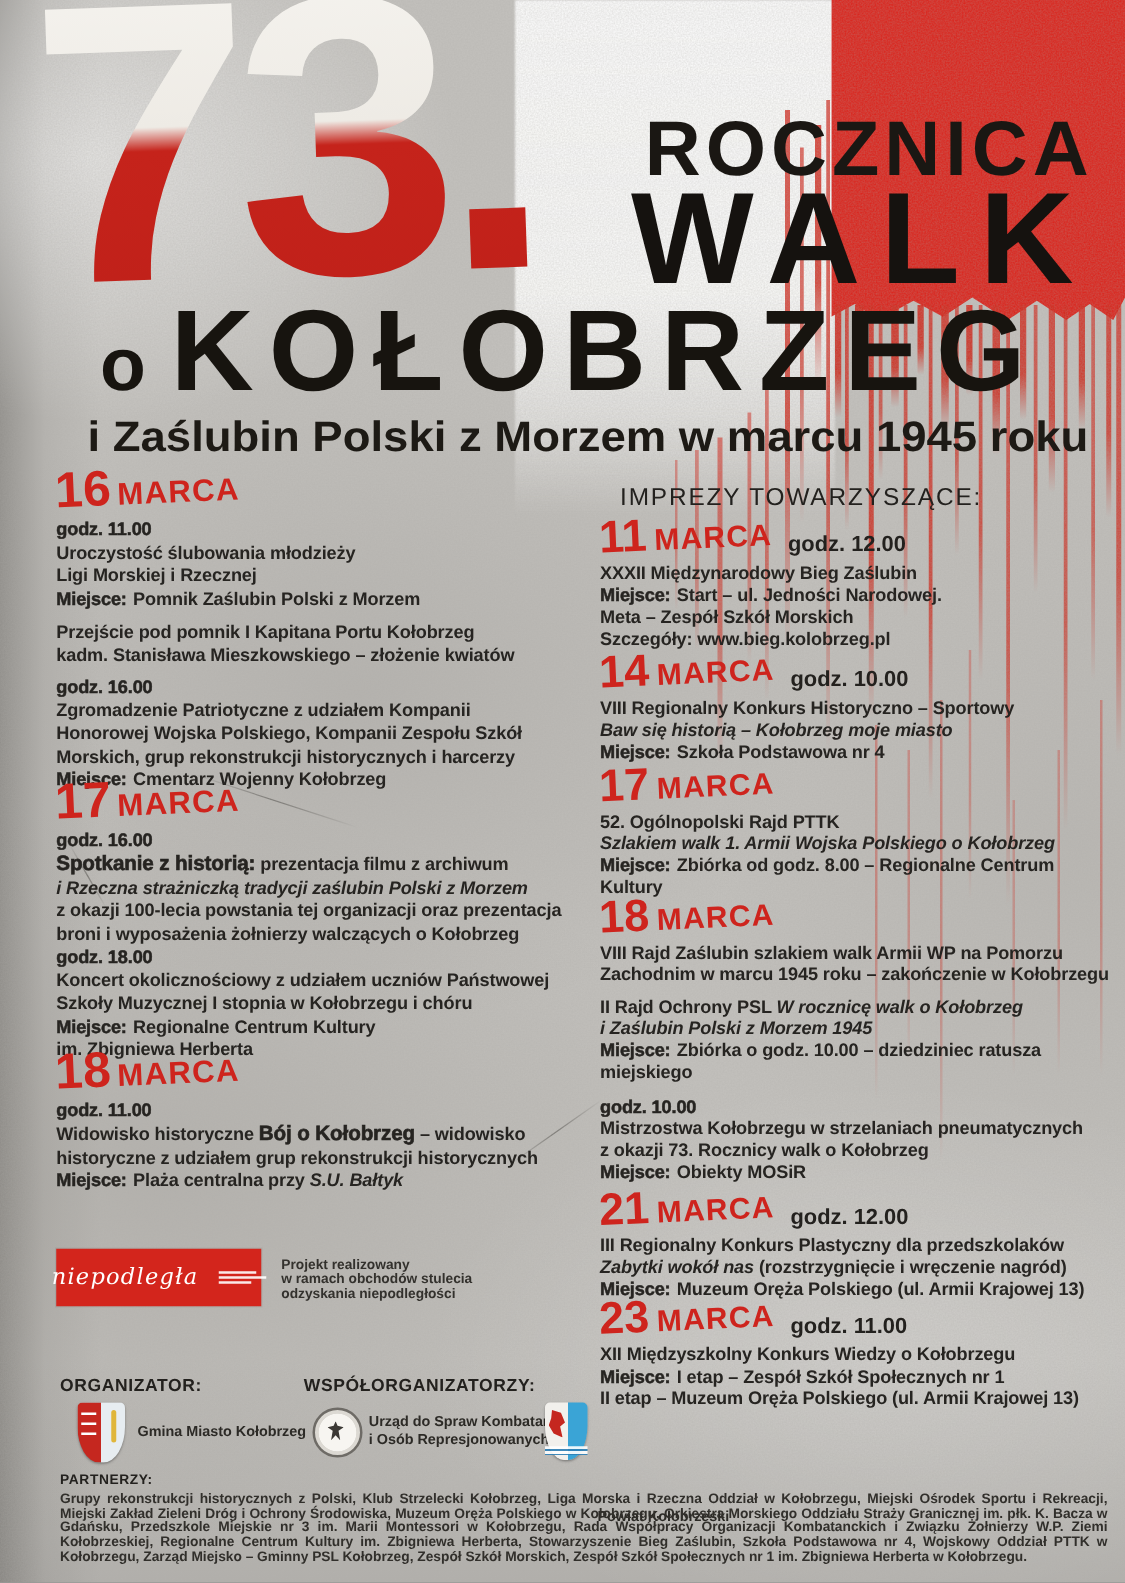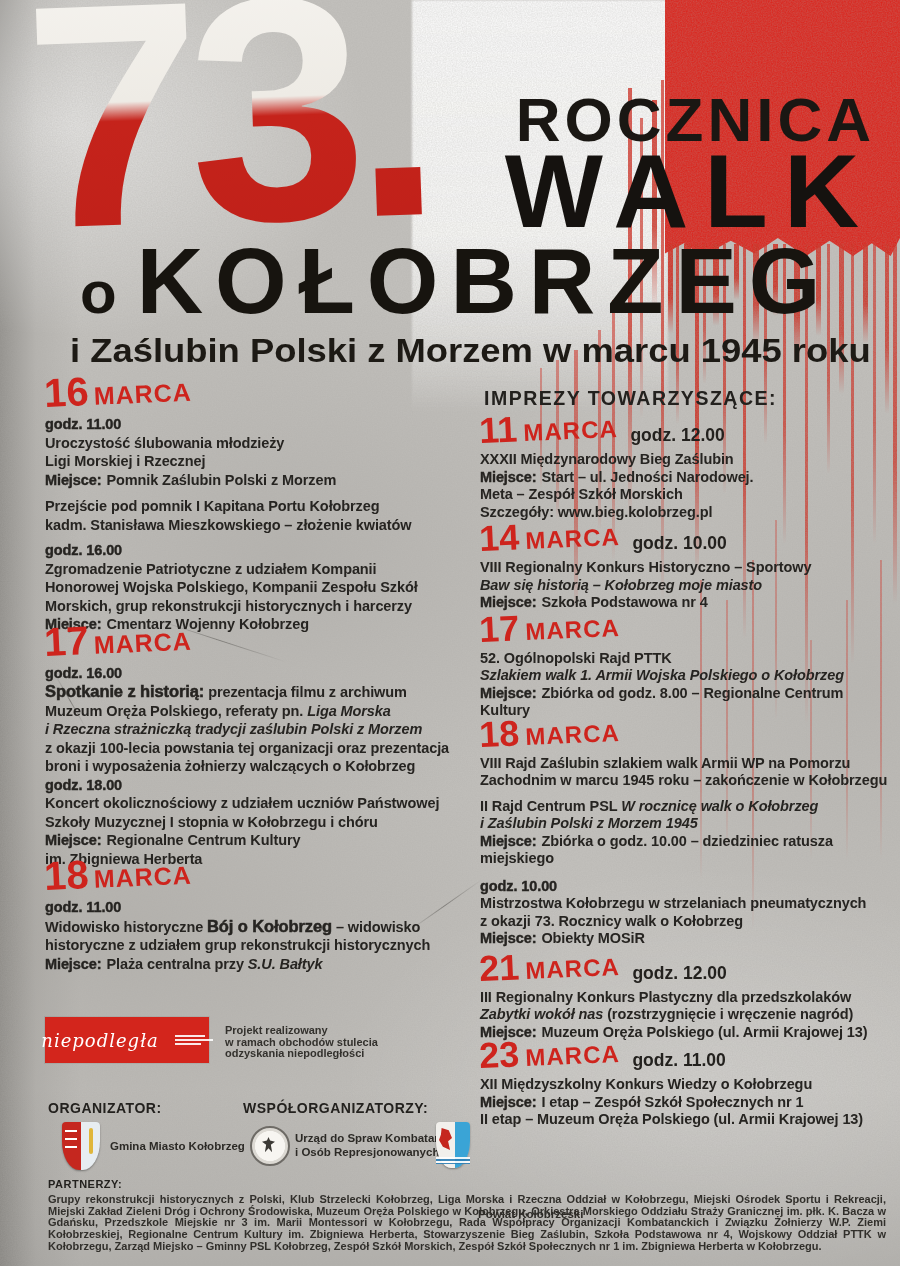--- a/index.html
+++ b/index.html
@@ -44,21 +44,21 @@
   .col-right .ln{line-height:17.5px;}
   .gap8{height:8px;}.gap7{height:7px;}.gap10{height:10px;}
   .stamp{display:inline-block;transform:rotate(-2.5deg);transform-origin:left bottom;color:#ce241d;font-weight:bold;white-space:nowrap;}
   .sec-h{height:34px;display:flex;align-items:flex-end;margin-bottom:2px;}
   .sec-h .day{font-size:40px;line-height:34px;}
   .sec-h .mon{font-size:25px;line-height:30px;margin-left:5px;letter-spacing:1px;}
   .col-right .sec-h{height:30px;margin-bottom:3px;}
   .col-right .sec-h .day{font-size:36px;line-height:30px;}
   .col-right .sec-h .mon{font-size:24px;line-height:27px;margin-left:6px;}
   .htime{font-size:17.5px;font-weight:bold;color:#23211e;margin-left:12px;line-height:26px;}
-  .imprezy{margin:0 0 6px 4px;font-size:19.5px;font-weight:bold;letter-spacing:1.5px;color:#23211e;}
+  .imprezy{margin:0 0 6px 16px;font-size:19.5px;font-weight:normal;letter-spacing:1.5px;color:#23211e;}
   .lbl{-webkit-text-stroke:.4px currentColor;margin-right:5px;}
   .big{-webkit-text-stroke:.5px currentColor;font-size:16.5px;}
   .it{font-style:italic;}
   .mt-n6{margin-top:-6px;}.mt-2{margin-top:2px;}.mt-5{margin-top:5px;}.mt-8{margin-top:8px;}
   
   .niep-row{display:flex;margin-top:44px;align-items:flex-start;}
   .niep-box{width:164px;height:46px;background:#d3251c;display:flex;align-items:center;justify-content:center;box-shadow:0 0 0 1px rgba(0,0,0,.06);}
   .niep-script{font-family:"DejaVu Serif",serif;font-style:italic;color:#fff;font-size:18px;letter-spacing:1px;}
   .niep-sep{width:1px;height:22px;background:rgba(255,255,255,.85);margin:0 7px 0 9px;}
   .niep-lines i{display:block;height:2px;background:rgba(255,255,255,.9);margin:2px 0;}
@@ -168,21 +168,20 @@
     <p class="ln">Zgromadzenie Patriotyczne z udziałem Kompanii</p>
     <p class="ln">Honorowej Wojska Polskiego, Kompanii Zespołu Szkół</p>
     <p class="ln">Morskich, grup rekonstrukcji historycznych i harcerzy</p>
     <p class="ln"><span class="lbl">Miejsce:</span><span>Cmentarz Wojenny Kołobrzeg</span></p>
 
     <div class="sec-h mt-n6">
         <span class="stamp"><span class="day">17</span><span class="mon">MARCA</span></span>
       </div>
     <p class="ln"><span class="lbl">godz. 16.00</span></p>
     <p class="ln"><span class="big">Spotkanie z historią:</span><span> prezentacja filmu z archiwum</span></p>
-    <p class="ln"><span>Muzeum Oręża Polskiego, referaty pn. </span><span class="it">Liga Morska</span></p>
     <p class="ln it">i Rzeczna strażniczką tradycji zaślubin Polski z Morzem</p>
     <p class="ln">z okazji 100-lecia powstania tej organizacji oraz prezentacja</p>
     <p class="ln">broni i wyposażenia żołnierzy walczących o Kołobrzeg</p>
     <p class="ln"><span class="lbl">godz. 18.00</span></p>
     <p class="ln">Koncert okolicznościowy z udziałem uczniów Państwowej</p>
     <p class="ln">Szkoły Muzycznej I stopnia w Kołobrzegu i chóru</p>
     <p class="ln"><span class="lbl">Miejsce:</span><span>Regionalne Centrum Kultury</span></p>
     <p class="ln">im. Zbigniewa Herberta</p>
 
     <div class="sec-h mt-n6">
@@ -238,21 +237,21 @@
     <p class="ln it">Szlakiem walk 1. Armii Wojska Polskiego o Kołobrzeg</p>
     <p class="ln"><span class="lbl">Miejsce:</span><span>Zbiórka od godz. 8.00 – Regionalne Centrum</span></p>
     <p class="ln">Kultury</p>
 
     <div class="sec-h mt-2">
         <span class="stamp"><span class="day">18</span><span class="mon">MARCA</span></span>
       </div>
     <p class="ln">VIII Rajd Zaślubin szlakiem walk Armii WP na Pomorzu</p>
     <p class="ln">Zachodnim w marcu 1945 roku – zakończenie w Kołobrzegu</p>
     <div class="gap8"></div>
-    <p class="ln"><span>II Rajd Centrum PSL </span><span class="it">W rocznicę walk o Kołobrzeg</span></p>
+    <p class="ln"><span>II Rajd Ochrony PSL </span><span class="it">W rocznicę walk o Kołobrzeg</span></p>
     <p class="ln it">i Zaślubin Polski z Morzem 1945</p>
     <p class="ln"><span class="lbl">Miejsce:</span><span>Zbiórka o godz. 10.00 – dziedziniec ratusza</span></p>
     <p class="ln">miejskiego</p>
     <div class="gap10"></div>
     <p class="ln"><span class="lbl">godz. 10.00</span></p>
     <p class="ln">Mistrzostwa Kołobrzegu w strzelaniach pneumatycznych</p>
     <p class="ln">z okazji 73. Rocznicy walk o Kołobrzeg</p>
     <p class="ln"><span class="lbl">Miejsce:</span><span>Obiekty MOSiR</span></p>
 
     <div class="sec-h mt-8">

